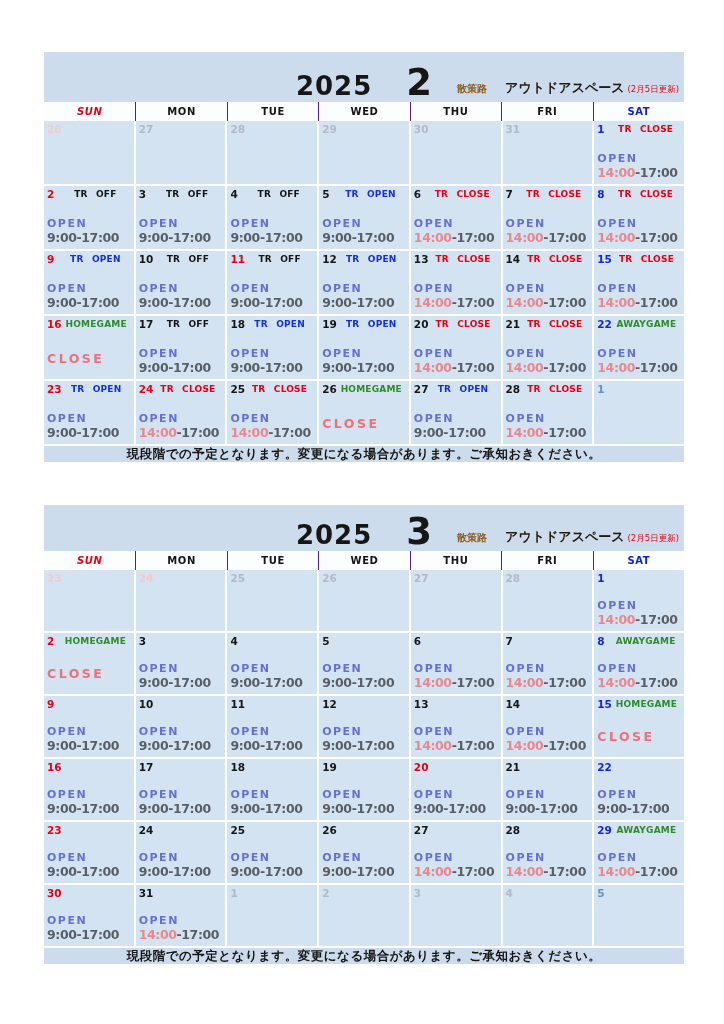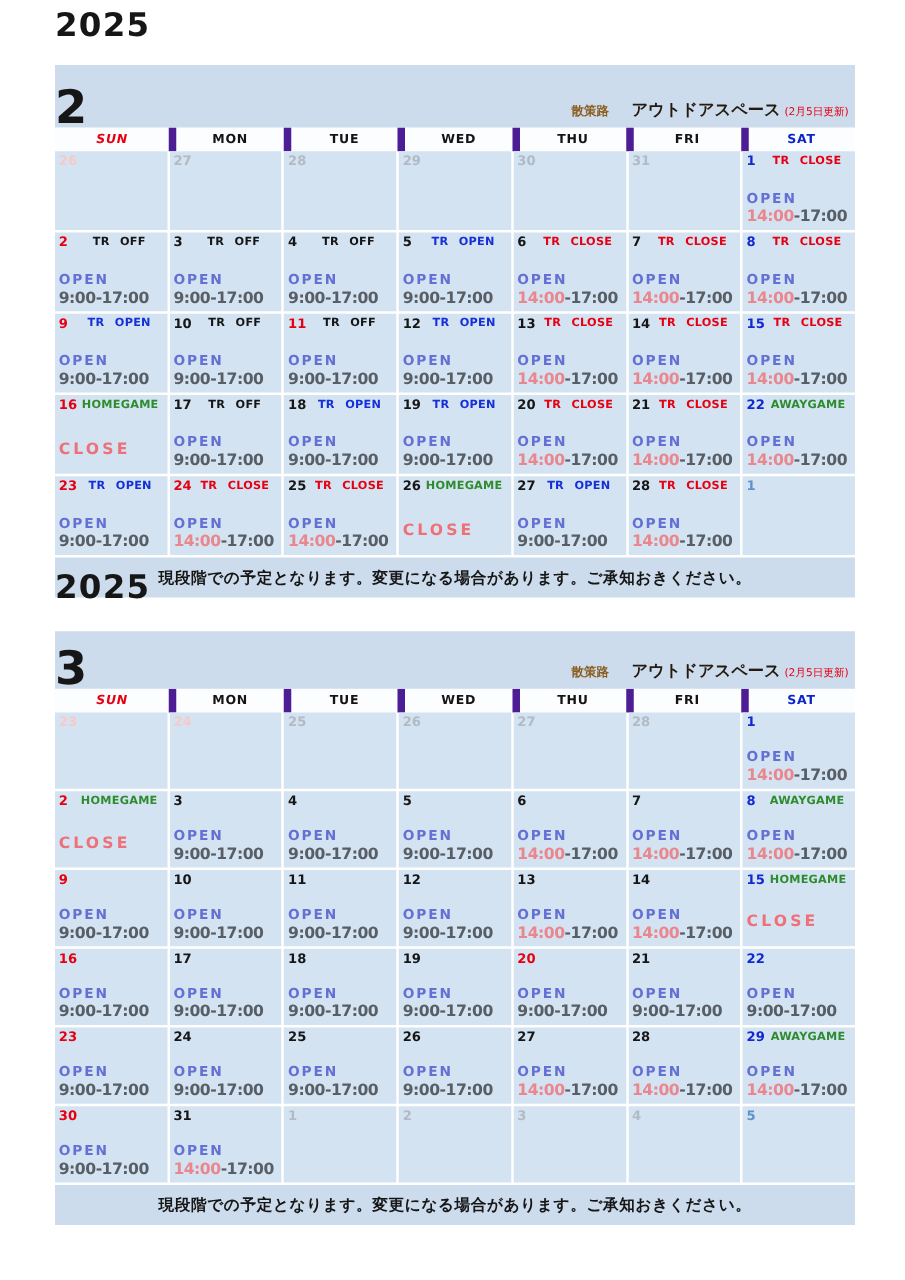--- a/index.html
+++ b/index.html
@@ -4,51 +4,51 @@
 <style>
   html,body{margin:0;padding:0;background:#ffffff;}
   body{width:724px;height:1024px;font-family:"DejaVu Sans",sans-serif;-webkit-font-smoothing:antialiased;}
   .page{position:relative;width:724px;height:1024px;overflow:hidden;background:#ffffff;}
   .cal{position:absolute;left:44px;width:640px;}
   .cal-feb{top:52px;}
   .cal-mar{top:505px;}
 
   .cal-header{position:relative;height:50px;background:#cddcec;}
   .cal-mar .cal-header{height:46px;}
-  .title-group{position:absolute;left:0;right:0;bottom:1px;display:flex;justify-content:center;align-items:baseline;gap:34px;flex-direction:column;}
+  .title-group{position:absolute;left:0;right:0;bottom:1px;display:flex;justify-content:center;align-items:baseline;gap:34px;}
   .year{font-size:26px;font-weight:800;color:#161616;letter-spacing:1px;}
   .mnum{font-size:37px;font-weight:800;color:#161616;line-height:.85;}
   .loc-group{position:absolute;right:5px;bottom:5px;white-space:nowrap;}
   .loc{color:#8a5c1e;font-weight:bold;font-size:10px;}
   .locname{color:#241a10;font-weight:bold;font-size:13px;margin-left:18px;}
   .upd{color:#e60012;font-weight:normal;font-size:8.5px;margin-left:3px;}
 
   .dow-row{display:grid;grid-template-columns:repeat(7,1fr);height:19px;background:#fcfdfe;}
-  .dow{display:flex;align-items:center;justify-content:center;font-size:10px;font-weight:800;letter-spacing:.6px;border-left:6px solid #4c1d95;}
+  .dow{display:flex;align-items:center;justify-content:center;font-size:10px;font-weight:800;letter-spacing:.6px;border-left:1px solid #4c1d95;}
   .dow:first-child{border-left:none;font-style:italic;}
   .dow-red{color:#e60012}.dow-black{color:#141414}.dow-blue{color:#0b24cc}
 
   .grid{display:grid;grid-template-columns:repeat(7,1fr);gap:2px;background:#ffffff;}
   .cal-feb .grid{grid-auto-rows:63px;}
   .cal-mar .grid{grid-auto-rows:61px;}
   .cell{background:#d4e3f1;padding:3px 3px 4px;display:flex;flex-direction:column;overflow:hidden;}
   .cell-top{display:flex;align-items:flex-start;min-height:13px;}
   .dnum{font-size:10.5px;font-weight:800;min-width:13px;line-height:1.1;}
   .tag{flex:1;text-align:center;font-size:9px;font-weight:800;letter-spacing:.2px;word-spacing:5px;line-height:1.25;white-space:nowrap;}
   .dc-red{color:#e60012}.dc-blue{color:#1228d2}.dc-black{color:#161616}
   .dc-fgray{color:#b2bac4}.dc-fpink{color:#f5caca}.dc-fblue{color:#5d92cc}
   .tg-black{color:#161616}.tg-blue{color:#1530d8}.tg-red{color:#e60012}.tg-green{color:#2e8b2e}
   .cell-body{margin-top:auto;text-align:left;}
   .open-label{font-size:11px;font-weight:800;letter-spacing:1.5px;color:#6470d4;line-height:1.2;}
   .time{font-size:12.5px;font-weight:800;color:#585e66;letter-spacing:-.4px;white-space:nowrap;line-height:1.15;}
   .tsc-pink{color:#ea868e}
   .tsc-gray{color:inherit}
   .close-label{font-size:12.5px;font-weight:800;letter-spacing:2.5px;color:#ee7078;margin-bottom:9px;}
 
-  .note{margin-top:2px;height:32px;background:#cddcec;display:flex;align-items:center;justify-content:center;font-size:12.5px;font-weight:bold;color:#161616;letter-spacing:.5px;}
+  .note{margin-top:2px;height:16px;background:#cddcec;display:flex;align-items:center;justify-content:center;font-size:12.5px;font-weight:bold;color:#161616;letter-spacing:.5px;}
 </style>
 </head>
 <body>
 
 <div class="page">
   <section class="cal cal-feb">
       <div class="cal-header">
         <div class="title-group">
           <span class="year">2025</span>
           <span class="mnum">2</span>

